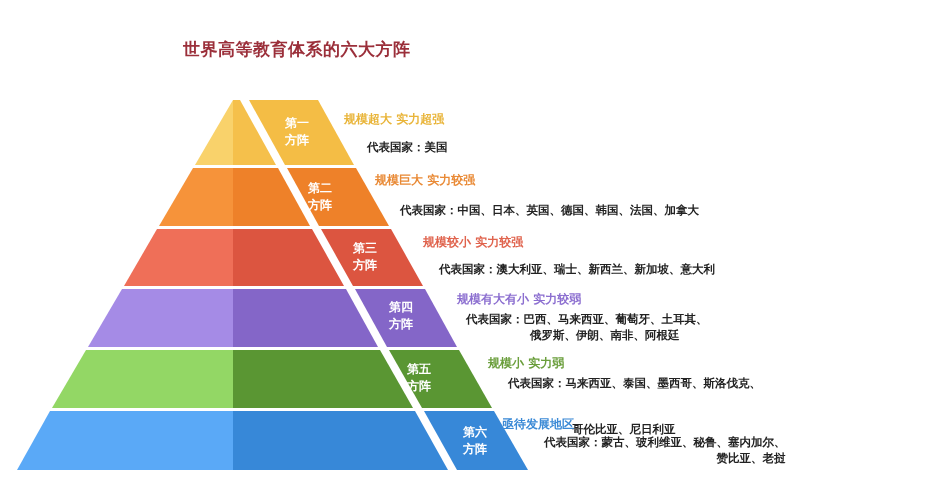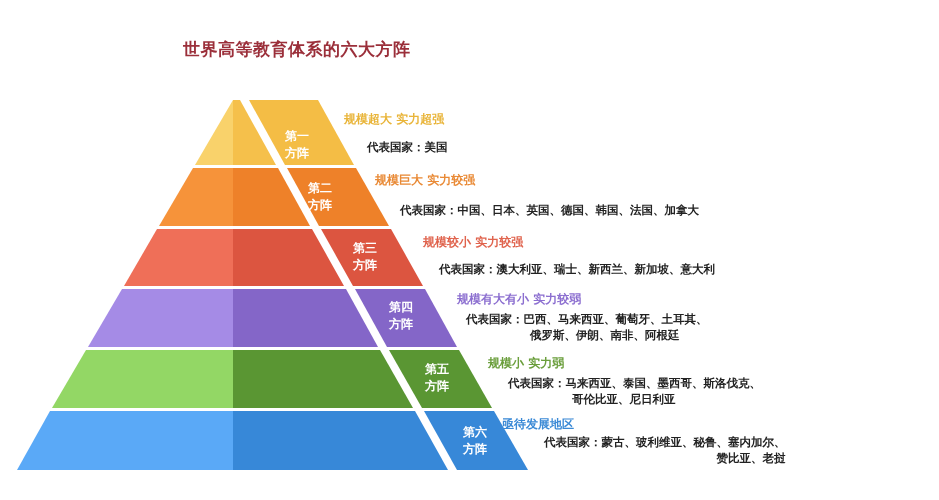--- a/index.html
+++ b/index.html
@@ -50,37 +50,37 @@
       <polygon points="389,350 459,350 492,408 422,408" fill="#5a9633"></polygon>
     </g>
 
     <g>
       <polygon points="50,411 233,411 233,470 17,470" fill="#5aa9f7"></polygon>
       <polygon points="233,411 415,411 448,470 233,470" fill="#3788d8"></polygon>
       <polygon points="424,411 494,411 528,470 457,470" fill="#3788d8"></polygon>
     </g>
   </svg>
 
-  <div class="tier-label" style="left:277px; top:128px;">
+  <div class="tier-label" style="left:277px; top:115px;">
     <div>第一</div>
     <div>方阵</div>
   </div>
   <div class="tier-label" style="left:300px; top:180px;">
     <div>第二</div>
     <div>方阵</div>
   </div>
   <div class="tier-label" style="left:345px; top:240px;">
     <div>第三</div>
     <div>方阵</div>
   </div>
   <div class="tier-label" style="left:381px; top:299px;">
     <div>第四</div>
     <div>方阵</div>
   </div>
-  <div class="tier-label" style="left:417px; top:361px;">
+  <div class="tier-label" style="left:399px; top:361px;">
     <div>第五</div>
     <div>方阵</div>
   </div>
   <div class="tier-label" style="left:455px; top:424px;">
     <div>第六</div>
     <div>方阵</div>
   </div>
 
   <div class="desc" style="left:344px; top:111px; color:#e9b53a;">规模超大 实力超强</div>
   <div class="countries" style="left:367px; top:139px;">
@@ -99,21 +99,21 @@
 
   <div class="desc" style="left:457px; top:291px; color:#8c6fd0;">规模有大有小 实力较弱</div>
   <div class="countries" style="left:466px; top:311px;">
     <span>代表国家：</span><span>巴西、马来西亚、葡萄牙、土耳其、</span>
     <span class="cont" style="padding-left:64px;">俄罗斯、伊朗、南非、阿根廷</span>
   </div>
 
   <div class="desc" style="left:488px; top:355px; color:#6a9e3b;">规模小 实力弱</div>
   <div class="countries" style="left:508px; top:375px;">
     <span>代表国家：</span><span>马来西亚、泰国、墨西哥、斯洛伐克、</span>
-    <span class="cont" style="padding-left:64px;">哥伦比亚、尼日利亚</span>
+    <span class="cont" style="padding-left:64px;margin-top:30px;">哥伦比亚、尼日利亚</span>
   </div>
 
   <div class="desc" style="left:502px; top:416px; color:#3b8ad6;">亟待发展地区</div>
   <div class="countries" style="left:544px; top:434px;">
     <span>代表国家：</span><span>蒙古、玻利维亚、秘鲁、塞内加尔、</span>
     <span class="cont" style="padding-left:64px;text-align:right;">赞比亚、老挝</span>
   </div>
 </div>
 
 </body></html>

